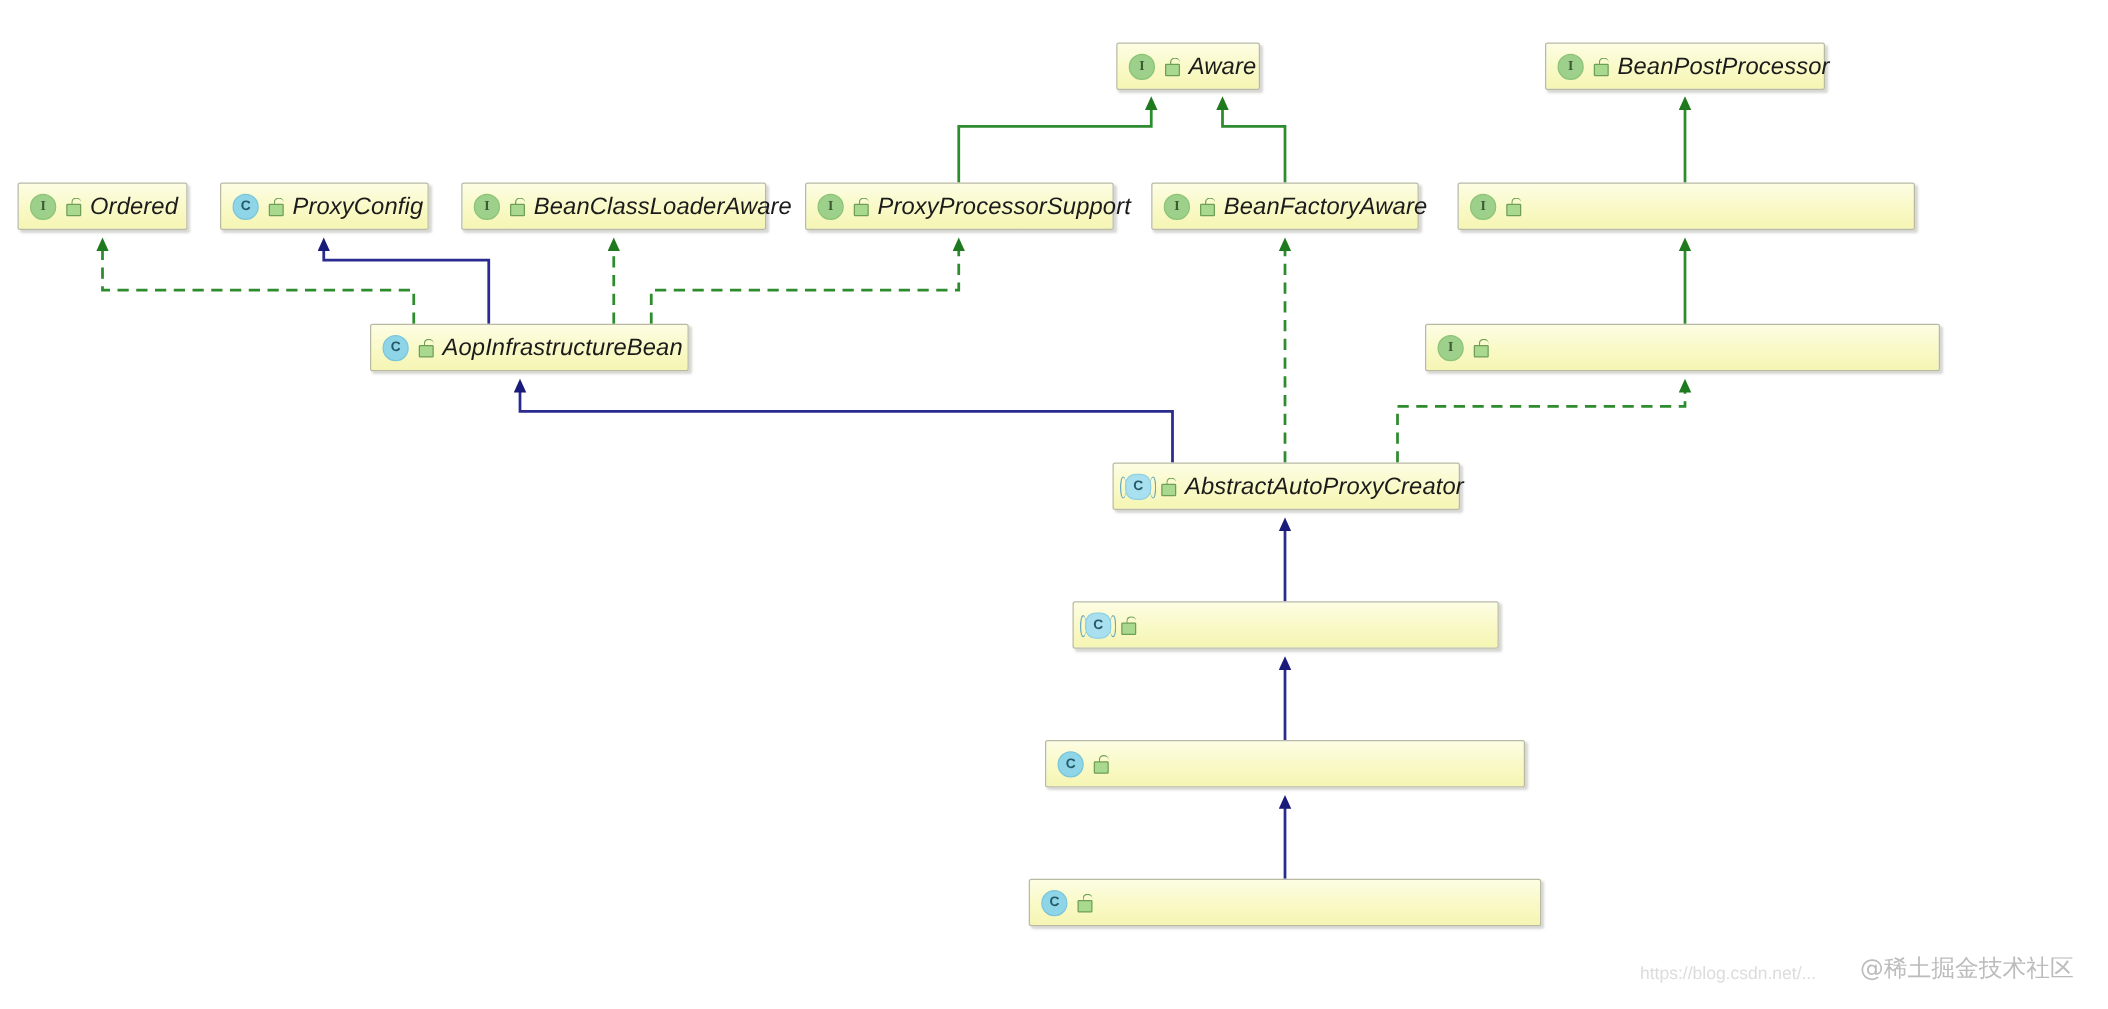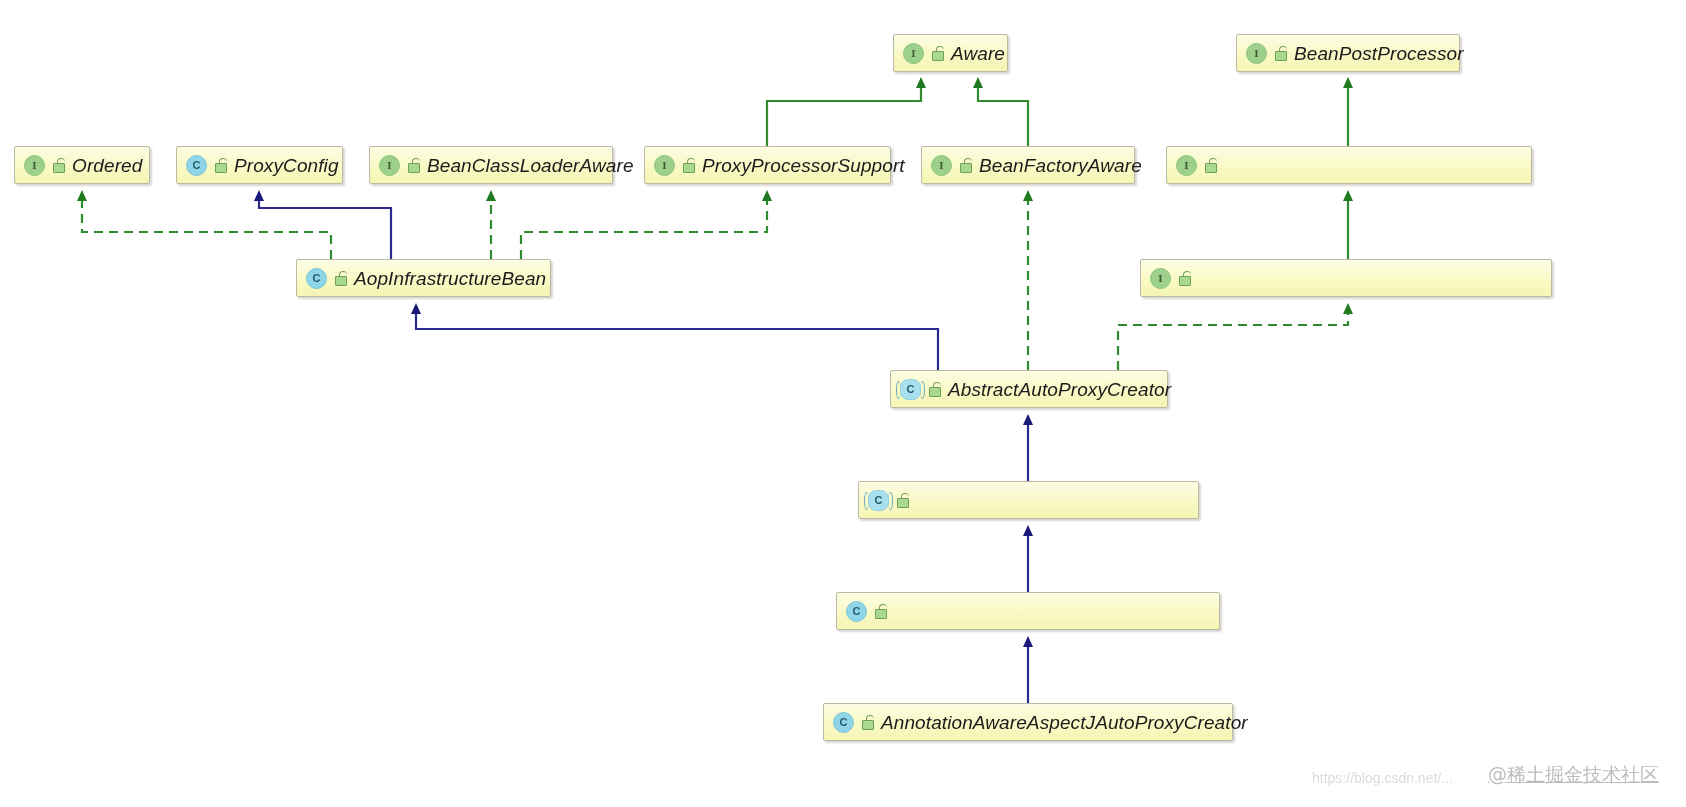--- a/index.html
+++ b/index.html
@@ -126,21 +126,20 @@
 
   .watermark {
     position: absolute;
     font-size: 19px;
     color: #bcbcbc;
     white-space: nowrap;
     z-index: 2;
   }
   .watermark.cn {
     font-family: "DejaVu Sans", sans-serif;
-    text-decoration: underline;
   }
   .watermark.url {
     font-size: 14px;
     color: #dcdcdc;
   }
 </style>
 </head>
 <body>
 
 <div id="canvas">
@@ -290,19 +289,18 @@
           <span class="shackle"></span>
           <span class="body"></span>
         </span>
       </div>
       <div class="node" style="left: 823px; top: 703px; width: 410px;">
         <span class="type-icon cls">C</span>
         <span class="lock-icon">
           <span class="shackle"></span>
           <span class="body"></span>
         </span>
-        <span class="node-label">AnnotationAwareAspectJAutoProxyCreator</span>
       </div>
     </div>
 
   <div class="watermark url" style="left:1312px; top:770px;">https://blog.csdn.net/...</div>
   <div class="watermark cn" style="left:1488px; top:762px;">@稀土掘金技术社区</div>
 </div>
 
 </body></html>

